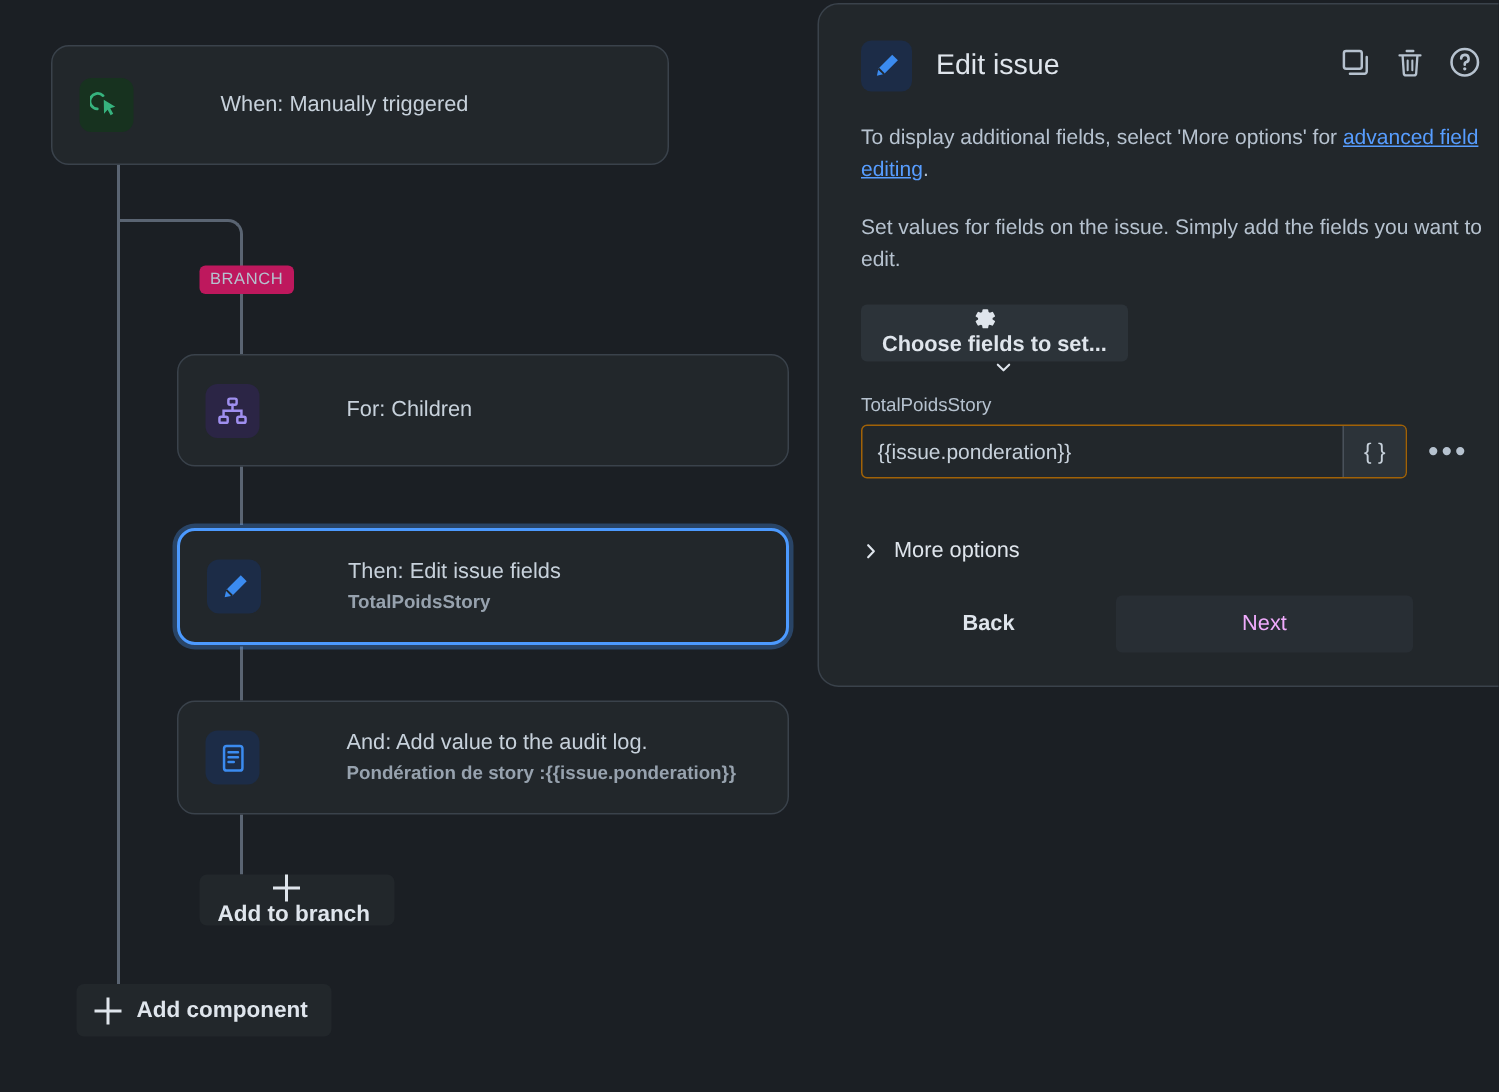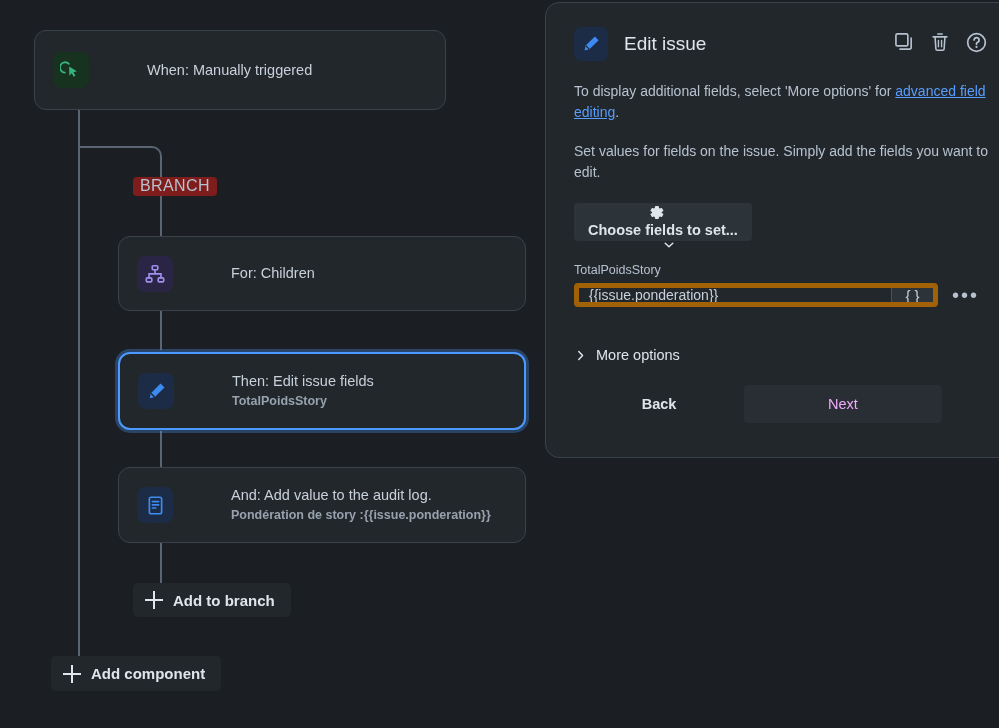--- a/index.html
+++ b/index.html
@@ -49,23 +49,23 @@
   .ic-green { background: #17321f; }
   .ic-purple { background: #2b2545; }
   .ic-blue { background: #1c2c47; }
   .card-text { display: flex; flex-direction: column; justify-content: center; min-width: 0; }
   .card-title { color: #c7d1db; font-size: 14.5px; line-height: 19px; white-space: nowrap; }
   .card-sub { color: #8b96a3; font-size: 12.5px; line-height: 17px; margin-top: 2px; white-space: nowrap; }
   .card-sub.bold { font-weight: bold; color: #97a2ae; }
 
   .branch-chip {
     position: absolute;
-    background: #7f1d1d;
+    background: #be185d;
     color: #b6c2cf;
-    font-size: 16px;
+    font-size: 11px;
     letter-spacing: .4px;
     border-radius: 4px;
     padding: 3px 7px 4px 7px;
     line-height: 12px;
   }
 
   .addbtn {
     position: absolute;
     background: #22272b;
     border-radius: 5px;
@@ -126,23 +126,23 @@
     font-family: "Liberation Sans", sans-serif;
     flex-direction: column;
   }
   .choose-btn .gear { margin-right: 12px; display: flex; }
   .choose-btn .caret { margin-left: 13px; display: flex; }
 
   .field-label { color: #b6c2cf; font-size: 12.5px; margin-top: 22px; }
   .field-row { display: flex; align-items: center; margin-top: 6px; }
   .field-box {
     flex: 0 0 364px;
-    height: 24px;
+    height: 36px;
     background: #22272b;
-    border: 5px solid #a16207;
+    border: 1px solid #a16207;
     border-radius: 4px;
     display: flex; align-items: flex-end;
     overflow: hidden;
   }
   .field-input {
     flex: 1 1 auto;
     background: transparent; border: none; outline: none;
     color: #c7d1db; font-size: 14px;
     padding: 0 10px;
     font-family: "Liberation Sans", sans-serif;
@@ -253,21 +253,21 @@
           <rect x="5" y="2.6" width="14" height="18.8" rx="2" stroke="#3b8bf0" stroke-width="1.9"></rect>
           <path d="M8.4 7.5h7.2M8.4 11.2h7.2M8.4 14.9h4" stroke="#3b8bf0" stroke-width="1.9" stroke-linecap="round"></path>
         </svg>
       </div>
       <div class="card-text">
         <div class="card-title">And: Add value to the audit log.</div>
         <div class="card-sub bold">Pondération de story :{{issue.ponderation}}</div>
       </div>
     </div>
 
-    <div class="addbtn" style="left:133px; top:583px; height:34px;">
+    <div class="addbtn" style="left:133px; top:583px; height:34px;flex-direction:column;">
       <span class="plus"></span>
       <span class="lbl">Add to branch</span>
     </div>
 
     <div class="addbtn" style="left:51px; top:656px; height:35px;">
       <span class="plus"></span>
       <span class="lbl">Add component</span>
     </div>
   </div>
 

